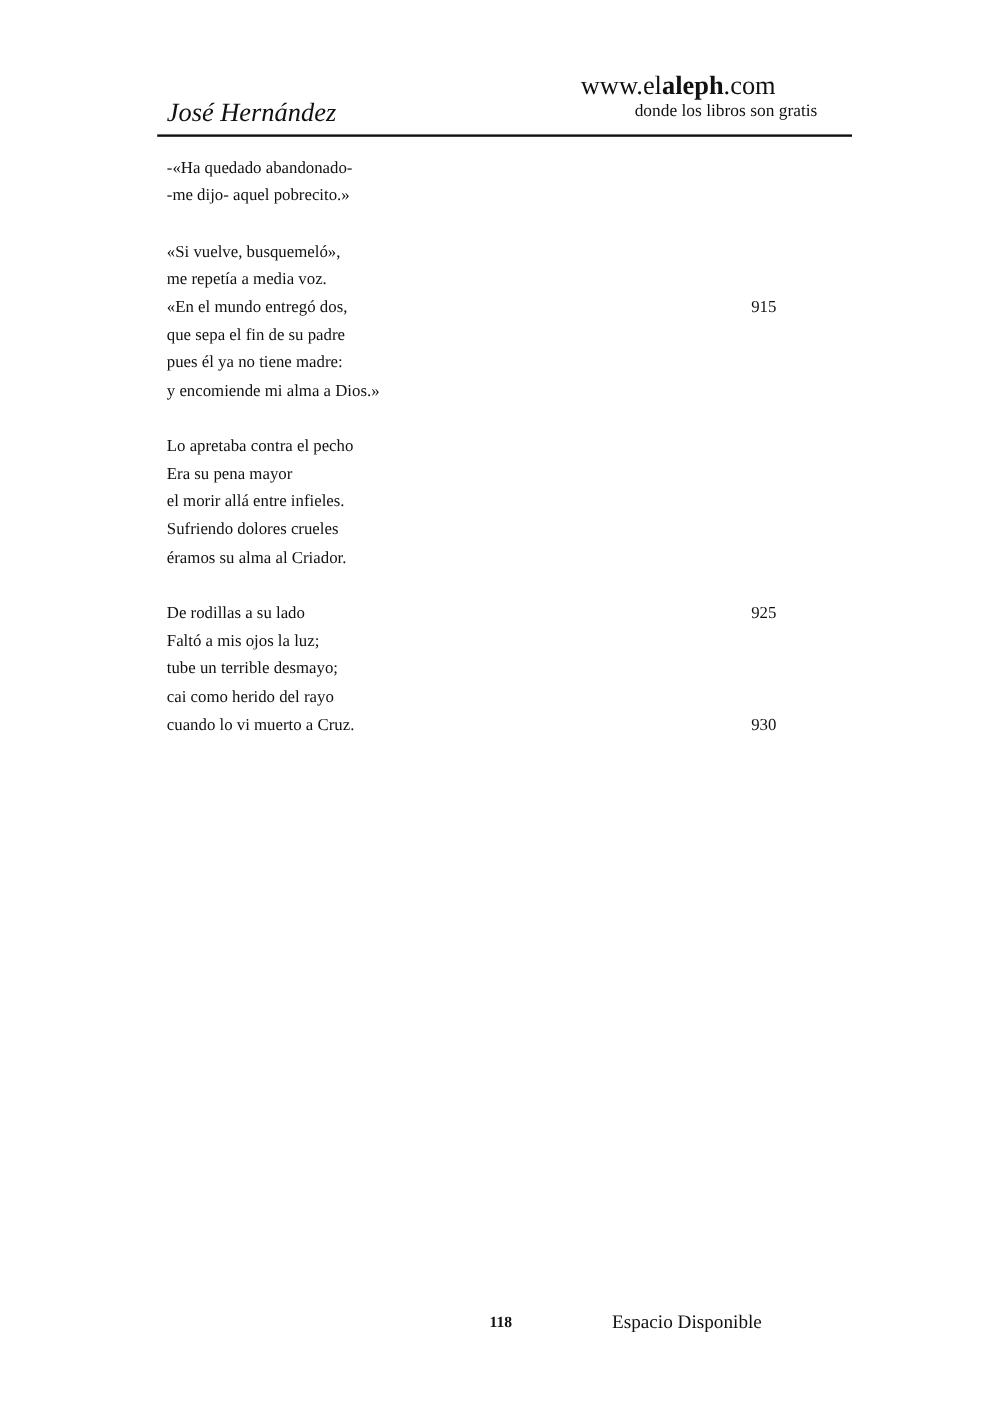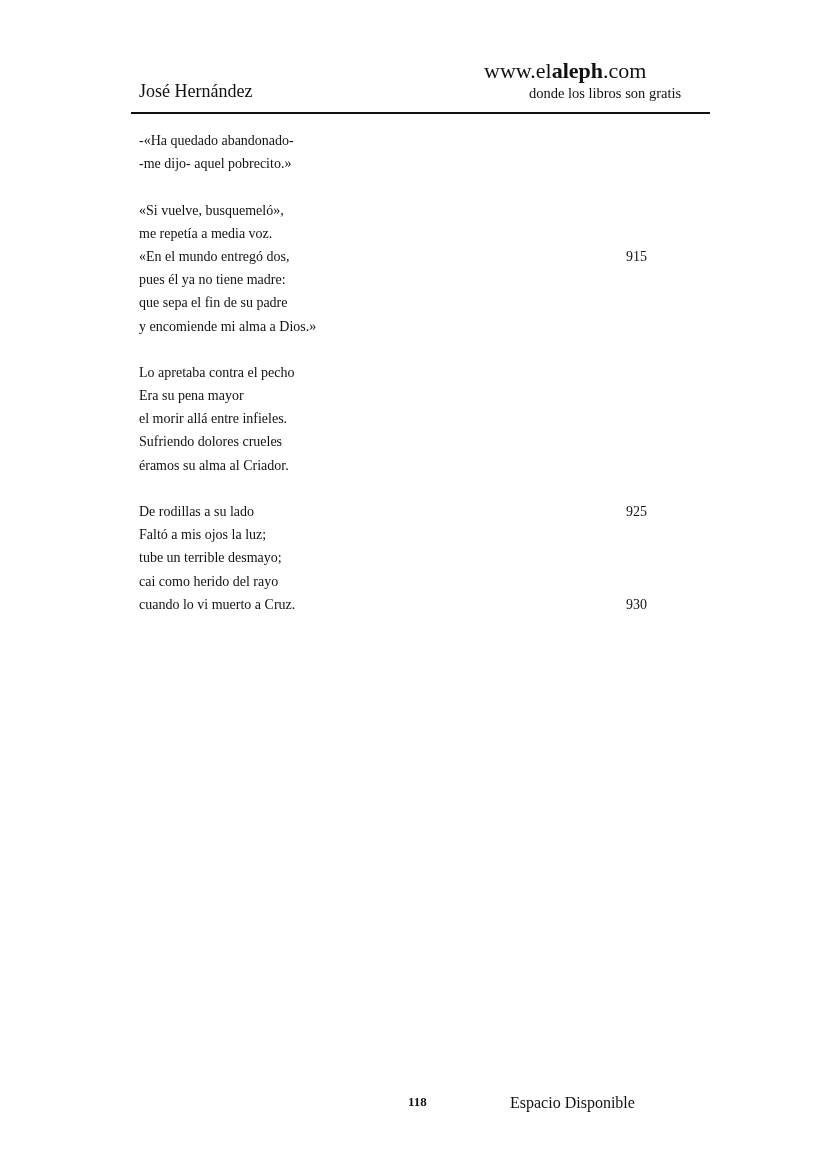--- a/index.html
+++ b/index.html
@@ -1,17 +1,17 @@
 <!DOCTYPE html>
 <html><head>
   <meta charset="utf-8">
   <style>
     html, body { margin: 0; padding: 0; background: #ffffff; }
     body { width: 828px; height: 1172px; position: relative; overflow: hidden; color: #111; font-family: "Liberation Serif", serif; }
-    .header-author { position: absolute; left: 139px; top: 81px; font-size: 18px; }
+    .header-author { position: absolute; left: 139px; top: 81px; font-style: italic; font-size: 22px; }
     .header-site { position: absolute; left: 484px; width: 200px; top: 58px; text-align: left; font-size: 22px; }
     .header-site b { font-weight: bold; }
     .header-tag { position: absolute; left: 505px; width: 200px; top: 85px; text-align: center; font-size: 14.5px; }
     .header-rule { position: absolute; left: 131px; top: 112px; width: 579px; height: 2px; background: #111; }
     .verses { position: absolute; left: 139px; top: 129px; width: 560px; font-size: 14px; line-height: 23.2px; }
     .stanza { margin-bottom: 23.2px; }
     .line { position: relative; height: 23.2px; white-space: nowrap; }
     .line-num { position: absolute; left: 487px; top: 0; }
     .footer-page { position: absolute; left: 408px; top: 1094px; font-size: 13px; font-weight: bold; }
     .footer-label { position: absolute; left: 510px; top: 1094px; font-size: 16px; }
@@ -28,22 +28,22 @@
 
 <div class="verses" id="verses">
     <div class="stanza">
       <div class="line"><span>-«Ha quedado abandonado-</span></div>
       <div class="line"><span>-me dijo- aquel pobrecito.»</span></div>
     </div>
     <div class="stanza">
       <div class="line"><span>«Si vuelve, busquemeló»,</span></div>
       <div class="line"><span>me repetía a media voz.</span></div>
       <div class="line"><span>«En el mundo entregó dos,</span><span class="line-num">915</span></div>
+      <div class="line"><span>que sepa el fin de su padre</span></div>
       <div class="line"><span>pues él ya no tiene madre:</span></div>
-      <div class="line"><span>que sepa el fin de su padre</span></div>
       <div class="line"><span>y encomiende mi alma a Dios.»</span></div>
     </div>
     <div class="stanza">
       <div class="line"><span>Lo apretaba contra el pecho</span></div>
       <div class="line"><span>Era su pena mayor</span></div>
       <div class="line"><span>el morir allá entre infieles.</span></div>
       <div class="line"><span>Sufriendo dolores crueles</span></div>
       <div class="line"><span>éramos su alma al Criador.</span></div>
     </div>
     <div class="stanza">

